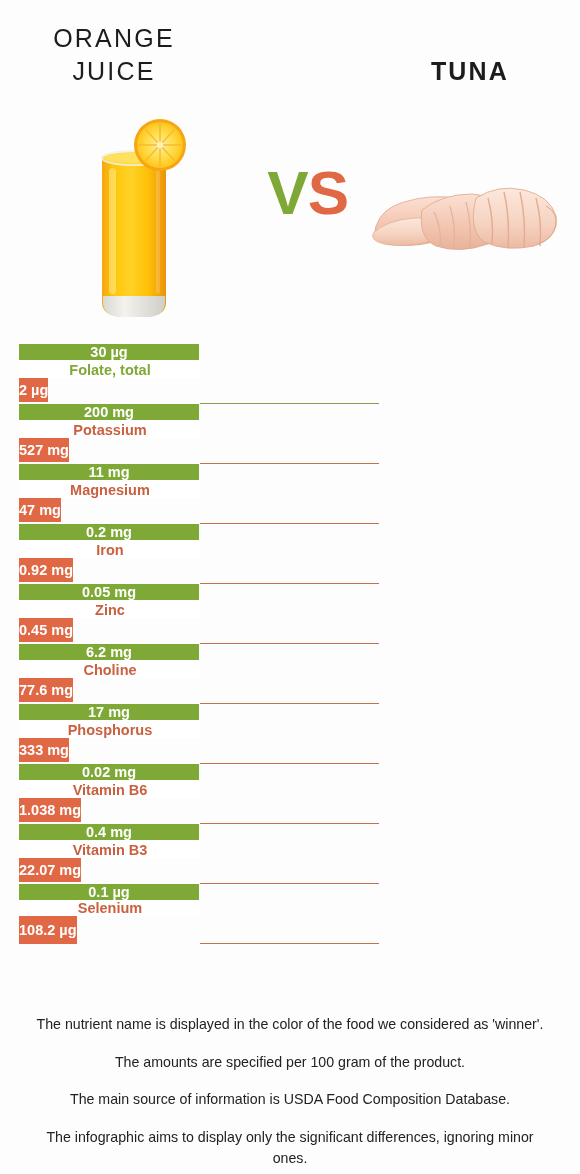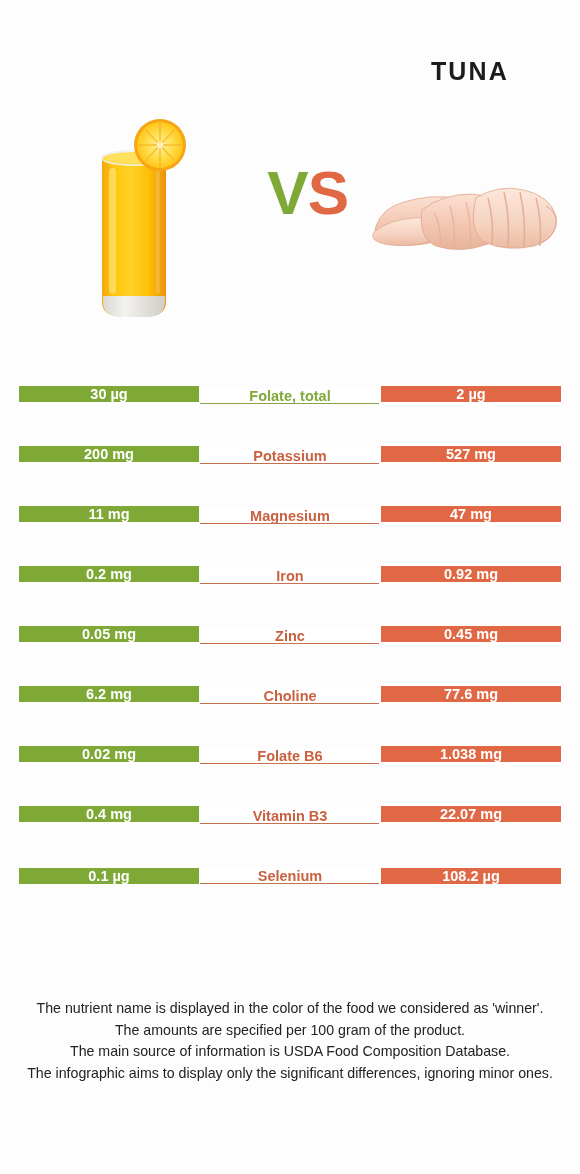--- a/index.html
+++ b/index.html
@@ -87,21 +87,22 @@
   .table {
     position: absolute;
     left: 19px;
     top: 344px;
     width: 542px;
   }
   .row {
     position: relative;
     height: 60px;
     display: flex;
-    align-items: flex-end;
+    align-items: flex-start;
+    flex-direction: column;
   }
   .cell-left {
     width: 180px;
     background: #7FA937;
     color: #ffffff;
     display: flex;
     align-items: center;
     justify-content: center;
     font-size: 14.5px;
     font-weight: 700;
@@ -154,29 +155,30 @@
     position: absolute;
     left: 20px;
     top: 998px;
     width: 540px;
     text-align: center;
     font-size: 14.2px;
     line-height: 21.5px;
     color: #222222;
     font-family: "Liberation Sans", sans-serif;
   }
-  .footer div { margin: 0; padding: 0; }
+  .footer div { margin: 16px; padding: 0; }
 </style>
 </head>
 <body>
 
 <div class="page">
 
   <div class="header">
 
+    <div class="title-left">Orange Juice</div>
     <div class="title-right">Tuna</div>
 
     <div class="food-left">
       <svg viewBox="0 0 112 218" width="112" height="218" xmlns="http://www.w3.org/2000/svg">
         <defs>
           <linearGradient id="juice" x1="0" y1="0" x2="1" y2="0">
             <stop offset="0%" stop-color="#F3A712"></stop>
             <stop offset="18%" stop-color="#FFC50A"></stop>
             <stop offset="45%" stop-color="#FFD227"></stop>
             <stop offset="72%" stop-color="#FFC007"></stop>
@@ -302,24 +304,30 @@
       <div class="mid-sep sep-red"></div>
     </div>
 
     <div class="row">
       <div class="cell-left">6.2 mg</div>
       <div class="cell-mid win-red">Choline</div>
       <div class="cell-right">77.6 mg</div>
       <div class="mid-sep sep-red"></div>
     </div>
 
+    <div class="row">
+      <div class="cell-left">17 mg</div>
+      <div class="cell-mid win-red">Phosphorus</div>
+      <div class="cell-right">333 mg</div>
+      <div class="mid-sep sep-red"></div>
+    </div>
 
     <div class="row">
       <div class="cell-left">0.02 mg</div>
-      <div class="cell-mid win-red">Folate B6</div>
+      <div class="cell-mid win-red">Vitamin B6</div>
       <div class="cell-right">1.038 mg</div>
       <div class="mid-sep sep-red"></div>
     </div>
 
     <div class="row">
       <div class="cell-left">0.4 mg</div>
       <div class="cell-mid win-red">Vitamin B3</div>
       <div class="cell-right">22.07 mg</div>
       <div class="mid-sep sep-red"></div>
     </div>

